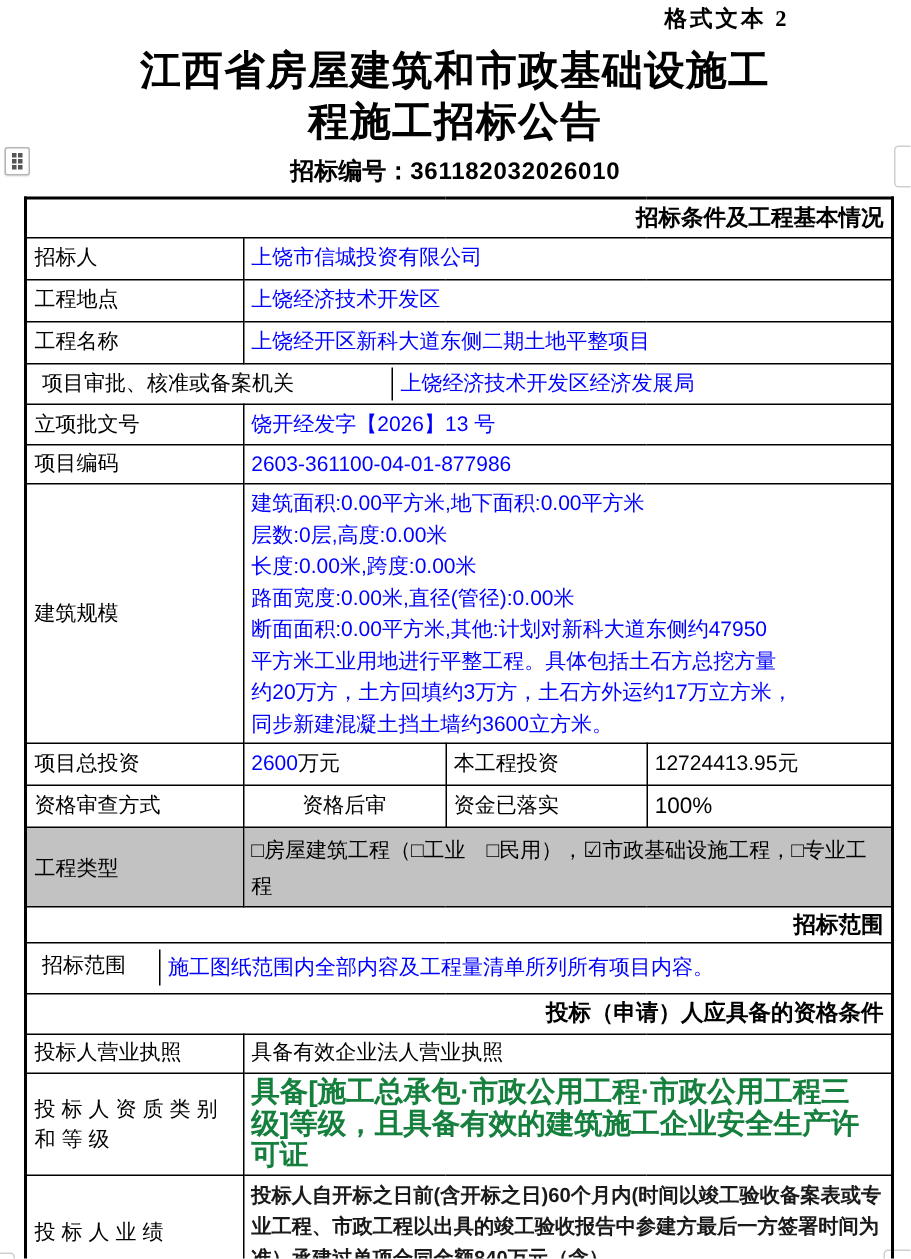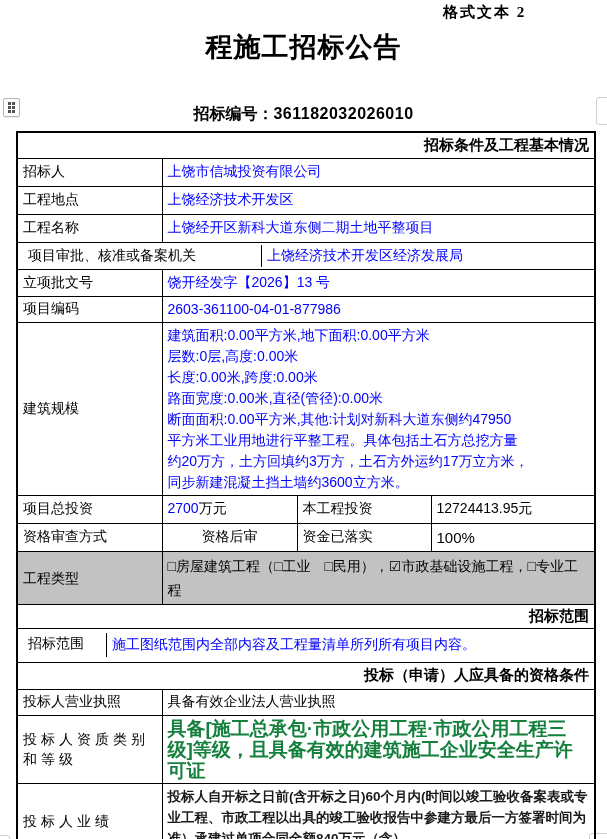--- a/index.html
+++ b/index.html
@@ -72,20 +72,21 @@
   .perf-lines{font-size:13.5px;font-weight:bold;line-height:21px;color:#1a1a1a;}
   td.vtop{vertical-align:top;margin-left:42px;}
   .money-unit{color:#000;}
 </style>
 </head>
 <body>
 
 <span class="format-tag">格式文本 2</span>
 
 <div class="doc-title">
+  <div>江西省房屋建筑和市政基础设施工</div>
   <div>程施工招标公告</div>
 </div>
 
 <div class="tender-no">
   <span class="no-label">招标编号：</span><span class="no-value">361182032026010</span>
 </div>
 
 <div class="drag-handle">
   <span class="dots">
       <i></i>
@@ -156,21 +157,21 @@
       <div class="scale-line">路面宽度:0.00米,直径(管径):0.00米</div>
       <div class="scale-line">断面面积:0.00平方米,其他:计划对新科大道东侧约47950</div>
       <div class="scale-line">平方米工业用地进行平整工程。具体包括土石方总挖方量</div>
       <div class="scale-line">约20万方，土方回填约3万方，土石方外运约17万立方米，</div>
       <div class="scale-line">同步新建混凝土挡土墙约3600立方米。</div>
     </td>
   </tr>
 
   <tr style="height:28px">
     <td class="lbl">项目总投资</td>
-    <td><span class="blue">2700</span><span class="money-unit">万元</span></td>
+    <td><span class="blue">2600</span><span class="money-unit">万元</span></td>
     <td class="lbl">本工程投资</td>
     <td>12724413.95元</td>
   </tr>
 
   <tr style="height:28px">
     <td class="lbl">资格审查方式</td>
     <td class="center">资格后审</td>
     <td class="lbl">资金已落实</td>
     <td style="font-size:15px">100%</td>
   </tr>

